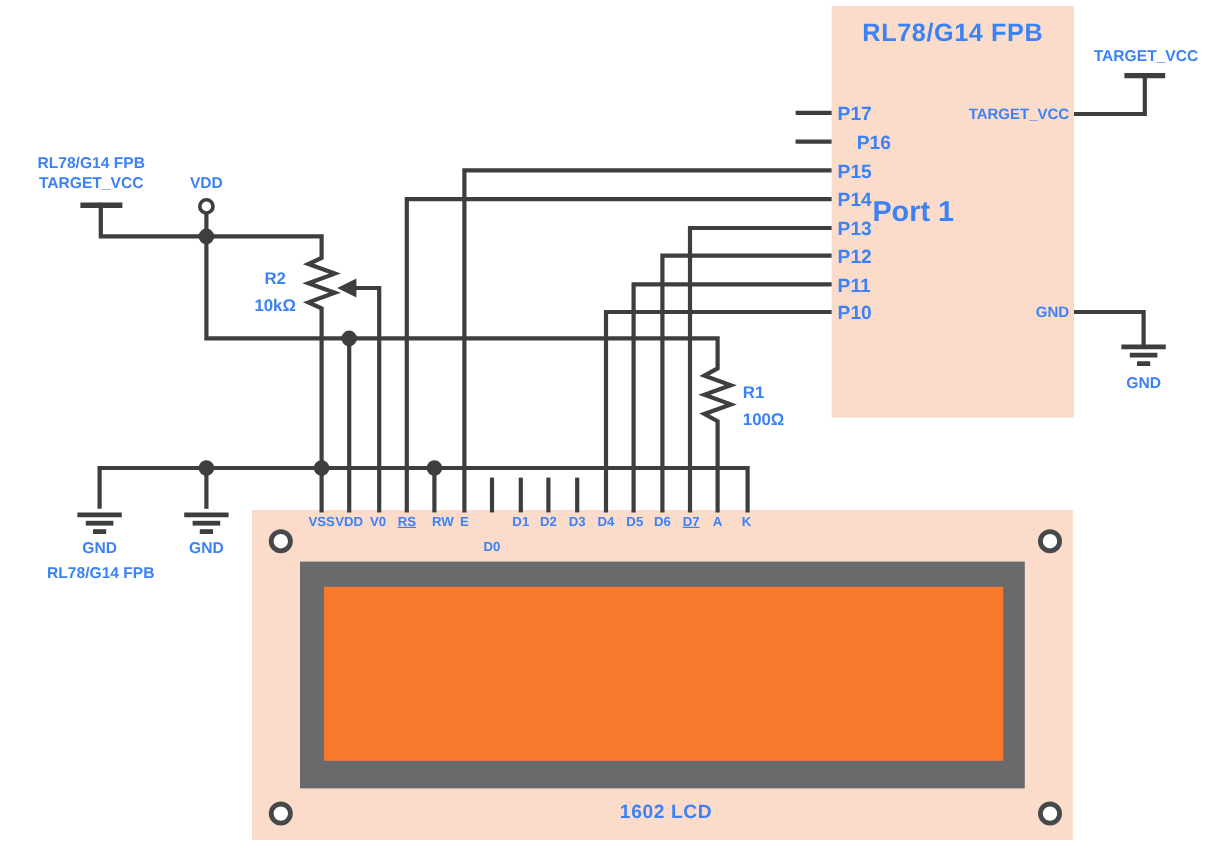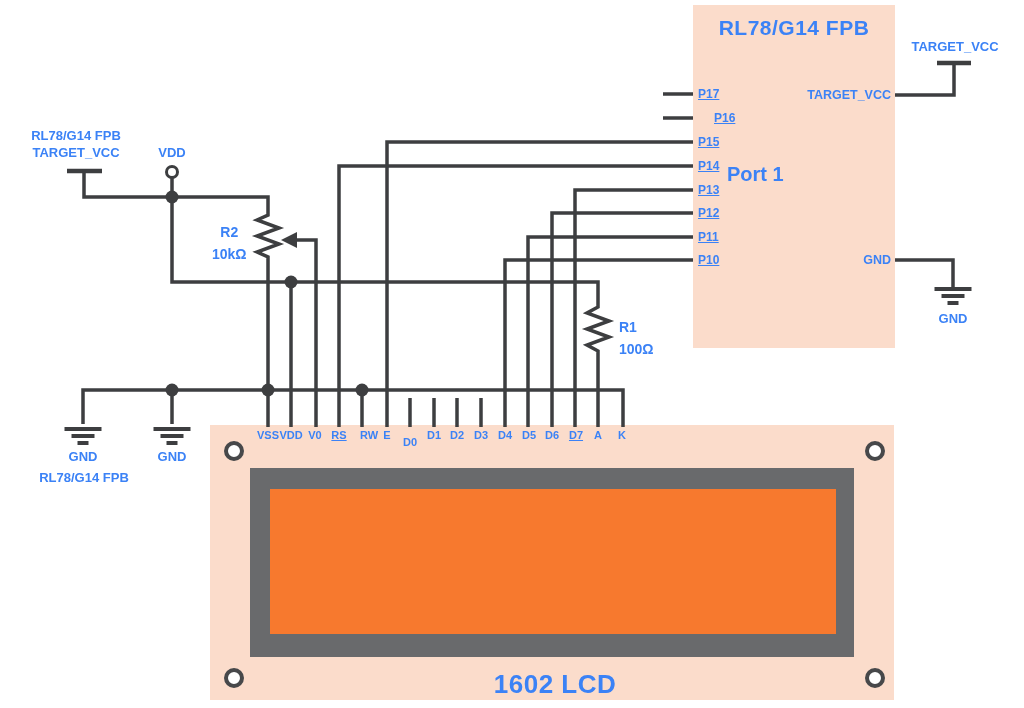--- a/index.html
+++ b/index.html
@@ -5,26 +5,26 @@
   html,body{margin:0;padding:0;background:#ffffff;}
   .stage{
     position:relative;width:1024px;height:708px;background:#ffffff;overflow:hidden;
     font-family:"Liberation Sans","DejaVu Sans",sans-serif;color:#515254;
   }
   .blk{position:absolute;background:#fbdccb;}
   .lbl{position:absolute;font-weight:bold;color:#3b82f6;white-space:nowrap;}
   .ctr{transform:translateX(-50%);text-align:center;}
   .rgt{text-align:right;}
   .mcu-title{font-size:21px;letter-spacing:.5px;}
-  .port{font-size:20px;}
-  .pinL{font-size:12px;text-decoration:underline;}
+  .port{font-size:24px;}
+  .pinL{font-size:16px;}
   .pinS{font-size:11px;}
   .sup{font-size:13px;line-height:17px;}
   .res{font-size:14px;line-height:22px;}
-  .lcd-title{font-size:26px;letter-spacing:.5px;}
+  .lcd-title{font-size:16px;letter-spacing:.5px;}
   .hole{
     position:absolute;width:12px;height:12px;border:4px solid #47484a;
     border-radius:50%;background:#ffffff;
   }
   .bezel{position:absolute;background:#696a6c;}
   .screen{position:absolute;background:#f7792e;}
   svg{position:absolute;left:0;top:0;pointer-events:none;}
 </style>
 </head>
 <body>
@@ -136,21 +136,21 @@
     <div>R1</div>
     <div>100Ω</div>
   </div>
 
   <div class="lbl ctr pinS" style="left:268px;top:429px;">VSS</div>
   <div class="lbl ctr pinS" style="left:291px;top:429px;">VDD</div>
   <div class="lbl ctr pinS" style="left:315px;top:429px;">V0</div>
   <div class="lbl ctr pinS" style="left:339px;top:429px;text-decoration:underline;">RS</div>
   <div class="lbl ctr pinS" style="left:369px;top:429px;">RW</div>
   <div class="lbl ctr pinS" style="left:387px;top:429px;">E</div>
-  <div class="lbl ctr pinS" style="left:410px;top:436px;">D0</div>
+  <div class="lbl ctr pinS" style="left:410px;top:450px;">D0</div>
   <div class="lbl ctr pinS" style="left:434px;top:429px;">D1</div>
   <div class="lbl ctr pinS" style="left:457px;top:429px;">D2</div>
   <div class="lbl ctr pinS" style="left:481px;top:429px;">D3</div>
   <div class="lbl ctr pinS" style="left:505px;top:429px;">D4</div>
   <div class="lbl ctr pinS" style="left:529px;top:429px;">D5</div>
   <div class="lbl ctr pinS" style="left:552px;top:429px;">D6</div>
   <div class="lbl ctr pinS" style="left:576px;top:429px;text-decoration:underline;">D7</div>
   <div class="lbl ctr pinS" style="left:598px;top:429px;">A</div>
   <div class="lbl ctr pinS" style="left:622px;top:429px;">K</div>
 

